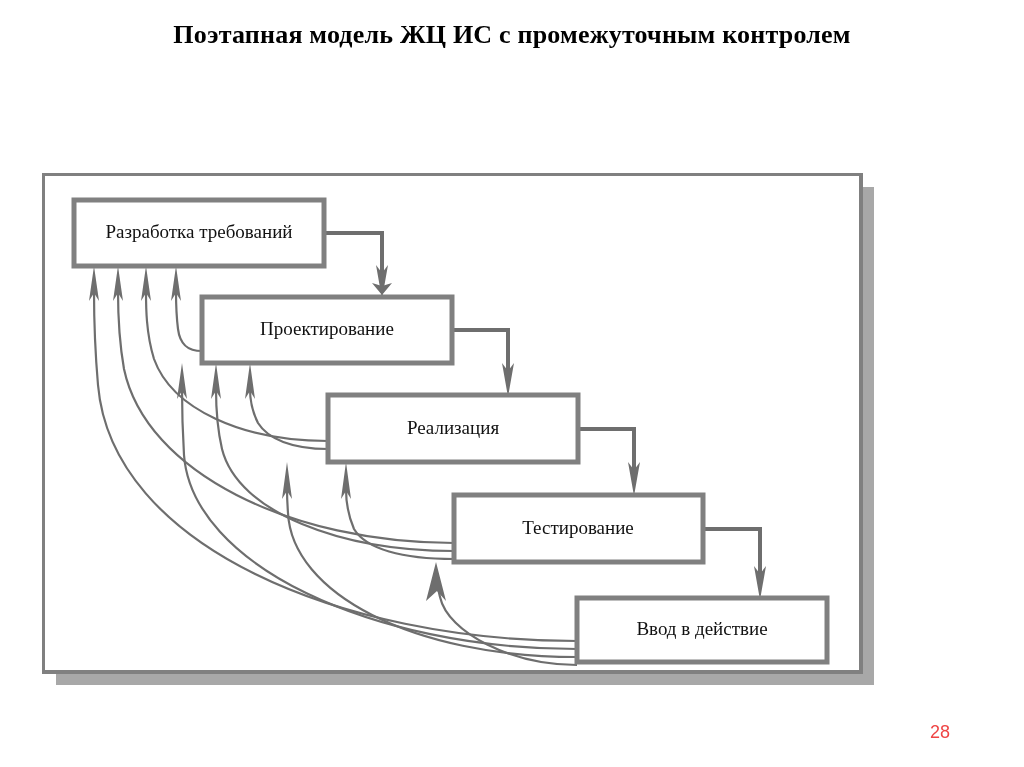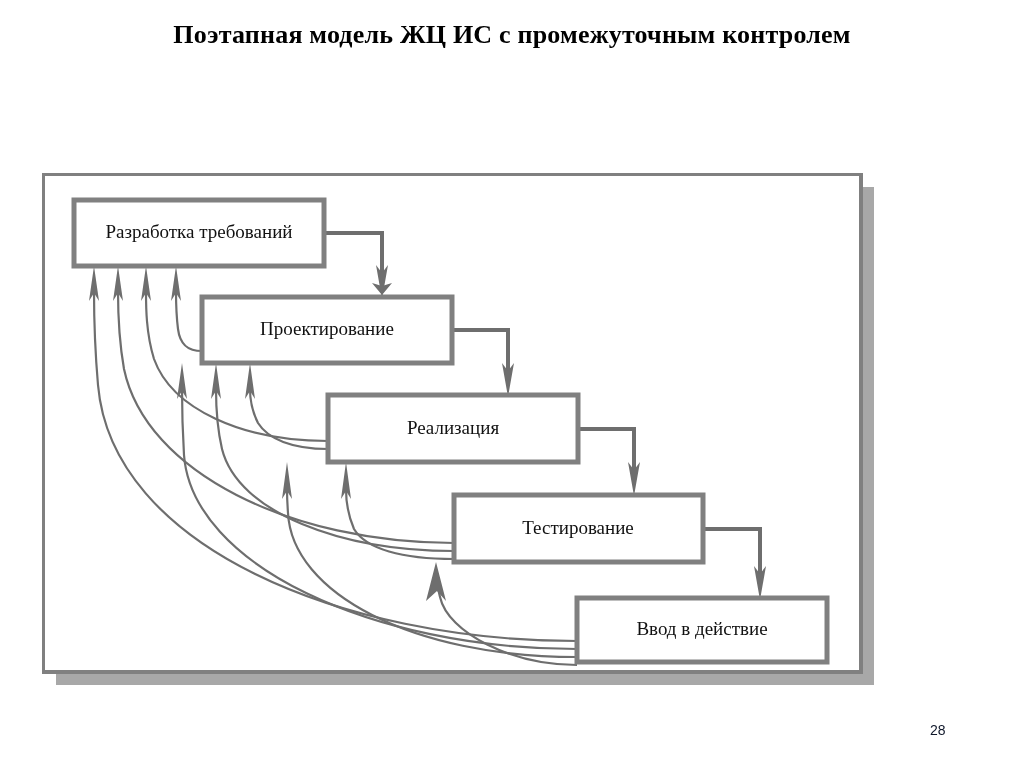--- a/index.html
+++ b/index.html
@@ -24,22 +24,22 @@
     font-weight:bold;
     font-size:26px;
     color:#000000;
     letter-spacing:0.2px;
     white-space:nowrap;
   }
   #page-num{
     position:absolute;
     left:930px; top:722px;
     font-family:"Liberation Sans", sans-serif;
-    font-size:14px;
-    color:#0f172a;
+    font-size:18px;
+    color:#ef4444;
   }
   #diagram-wrap{
     position:absolute;
     left:42px; top:173px;
     width:840px; height:520px;
   }
   svg{display:block;}
   .boxlabel{
     font-family:"Liberation Serif", serif;
     font-size:19px;

